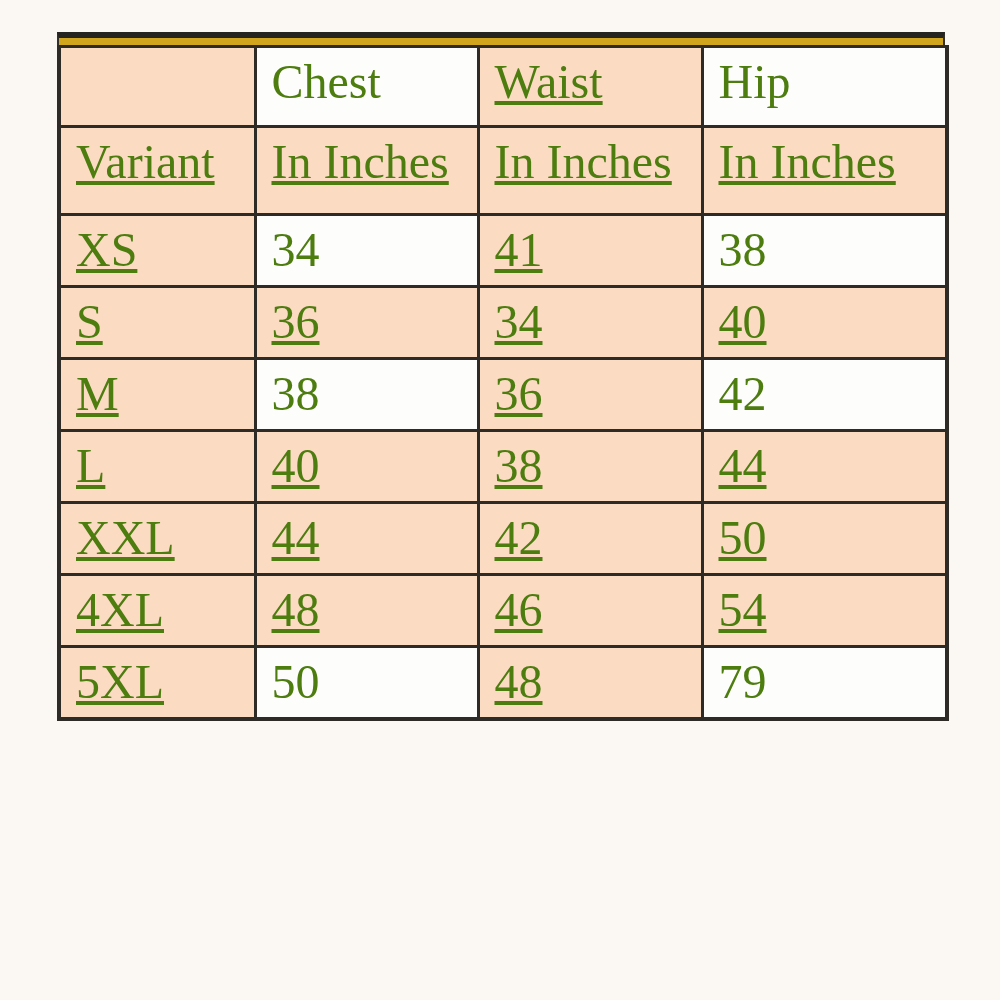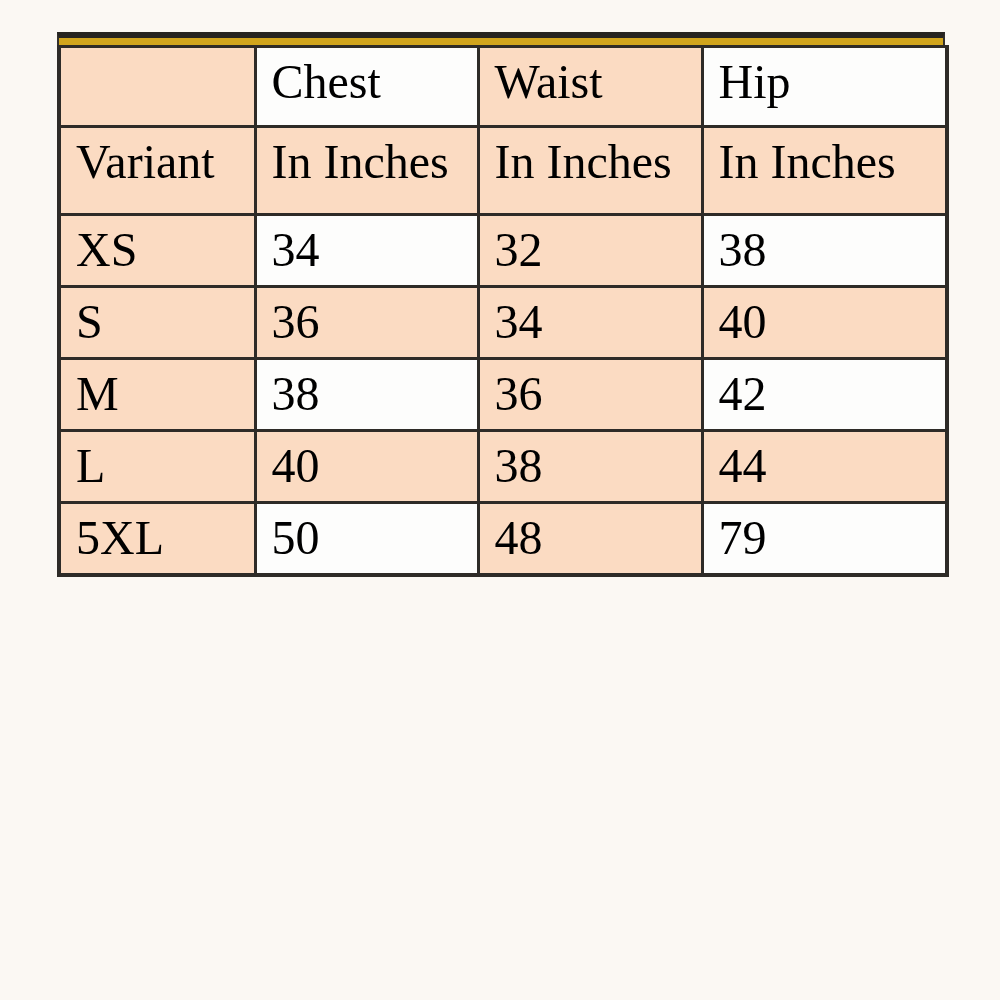--- a/index.html
+++ b/index.html
@@ -32,41 +32,41 @@
     table-layout: fixed;
     width: 888px;
   }
   table.size-chart td,
   table.size-chart th {
     border: 3px solid #2e2b27;
     font-family: "Liberation Serif", serif;
     font-size: 48px;
     font-weight: normal;
     line-height: 1.05;
-    color: #000000;
+    color: #4d7c0f;
     text-align: left;
     vertical-align: top;
     padding: 9px 4px 0 15px;
     overflow: hidden;
     white-space: nowrap;
   }
   table.size-chart {
     border: 4px solid #2e2b27;
     border-top-width: 1px;
   }
   col.c-variant { width: 196px; }
   col.c-chest   { width: 223px; }
   col.c-waist   { width: 224px; }
   col.c-hip     { width: 245px; }
 
   tr.hdr-measure th { height: 68px; }
   tr.hdr-units  th { height: 76px; }
   tbody tr td       { height: 60px; }
 
-  .peach { background: #fbdbc2; }
+  .peach { background: #fbdbc2; text-decoration: underline; }
   .white { background: #fdfdfc; }
 </style>
 </head>
 <body>
 
 <div class="table-wrap">
   <div class="accent-bar"></div>
   <table class="size-chart">
     <colgroup>
       <col class="c-variant">
@@ -85,21 +85,21 @@
         <th class="peach">Variant</th>
         <th class="peach">In Inches</th>
         <th class="peach">In Inches</th>
         <th class="peach">In Inches</th>
       </tr>
     </thead>
     <tbody>
         <tr>
     <td class="peach">XS</td>
     <td class="white">34</td>
-    <td class="peach">32</td>
+    <td class="peach">41</td>
     <td class="white">38</td>
   </tr>
         <tr>
     <td class="peach">S</td>
     <td class="peach">36</td>
     <td class="peach">34</td>
     <td class="peach">40</td>
   </tr>
         <tr>
     <td class="peach">M</td>
@@ -107,20 +107,32 @@
     <td class="peach">36</td>
     <td class="white">42</td>
   </tr>
         <tr>
     <td class="peach">L</td>
     <td class="peach">40</td>
     <td class="peach">38</td>
     <td class="peach">44</td>
   </tr>
         <tr>
+    <td class="peach">XXL</td>
+    <td class="peach">44</td>
+    <td class="peach">42</td>
+    <td class="peach">50</td>
+  </tr>
+        <tr>
+    <td class="peach">4XL</td>
+    <td class="peach">48</td>
+    <td class="peach">46</td>
+    <td class="peach">54</td>
+  </tr>
+        <tr>
     <td class="peach">5XL</td>
     <td class="white">50</td>
     <td class="peach">48</td>
     <td class="white">79</td>
   </tr>
       </tbody>
   </table>
 </div>
 
 </body></html>

